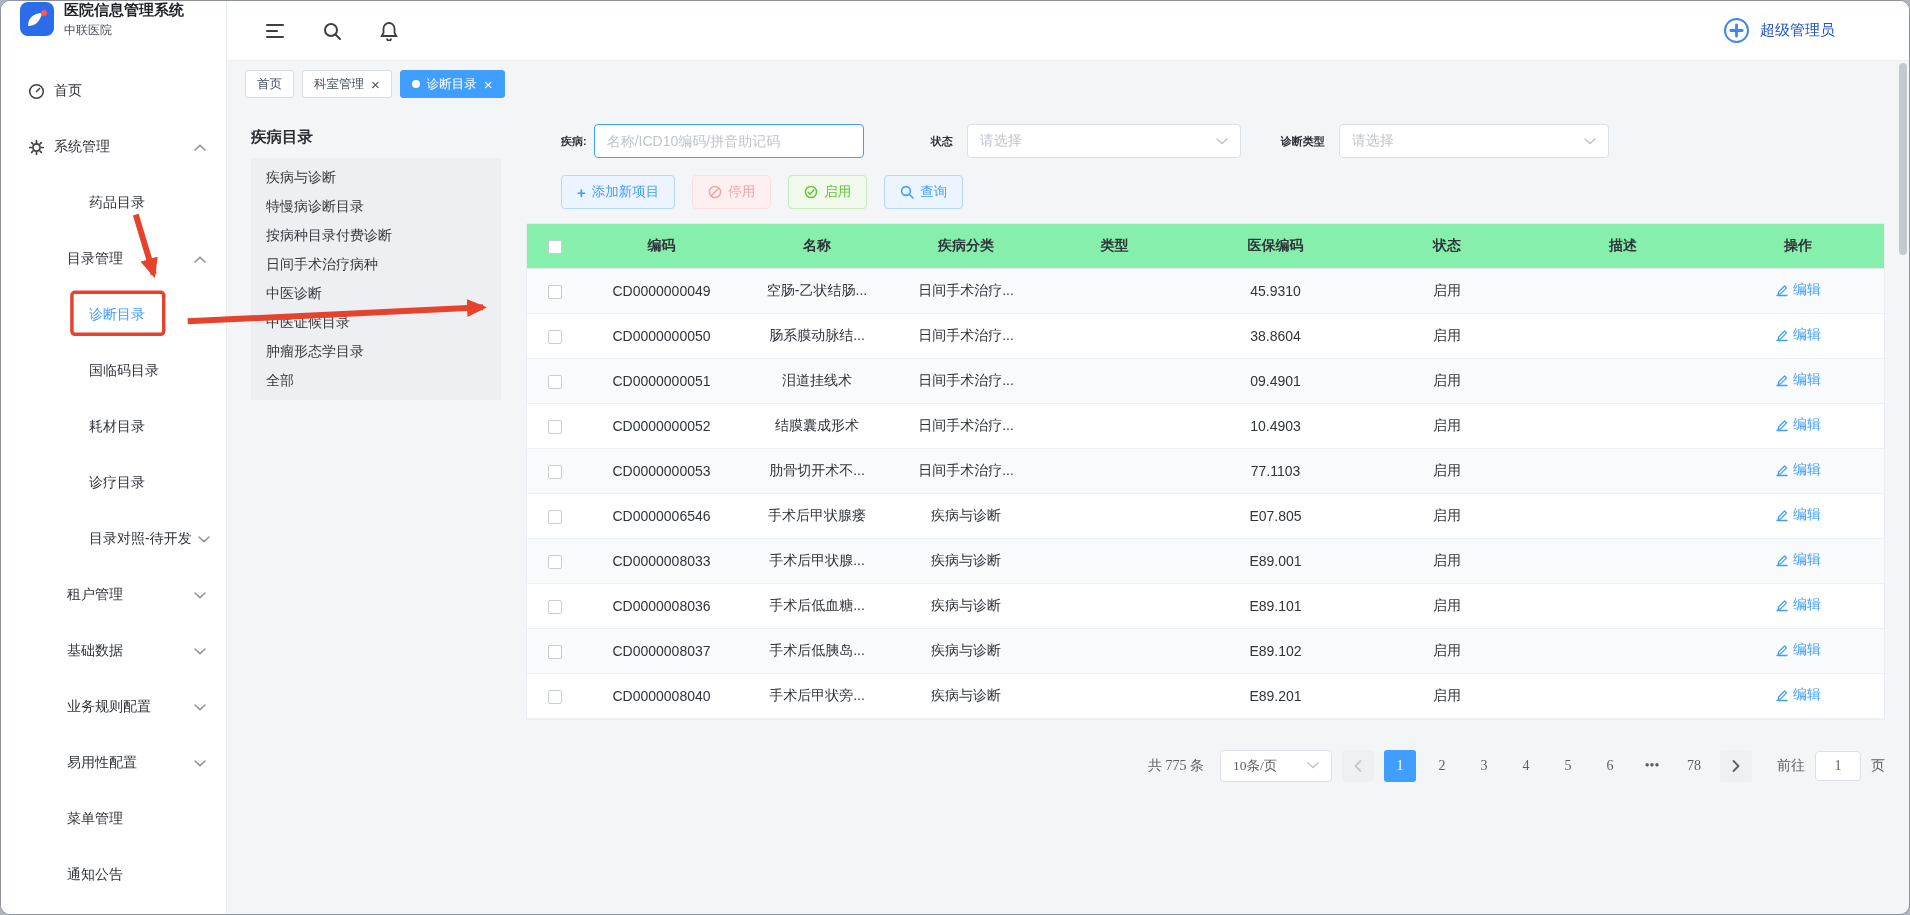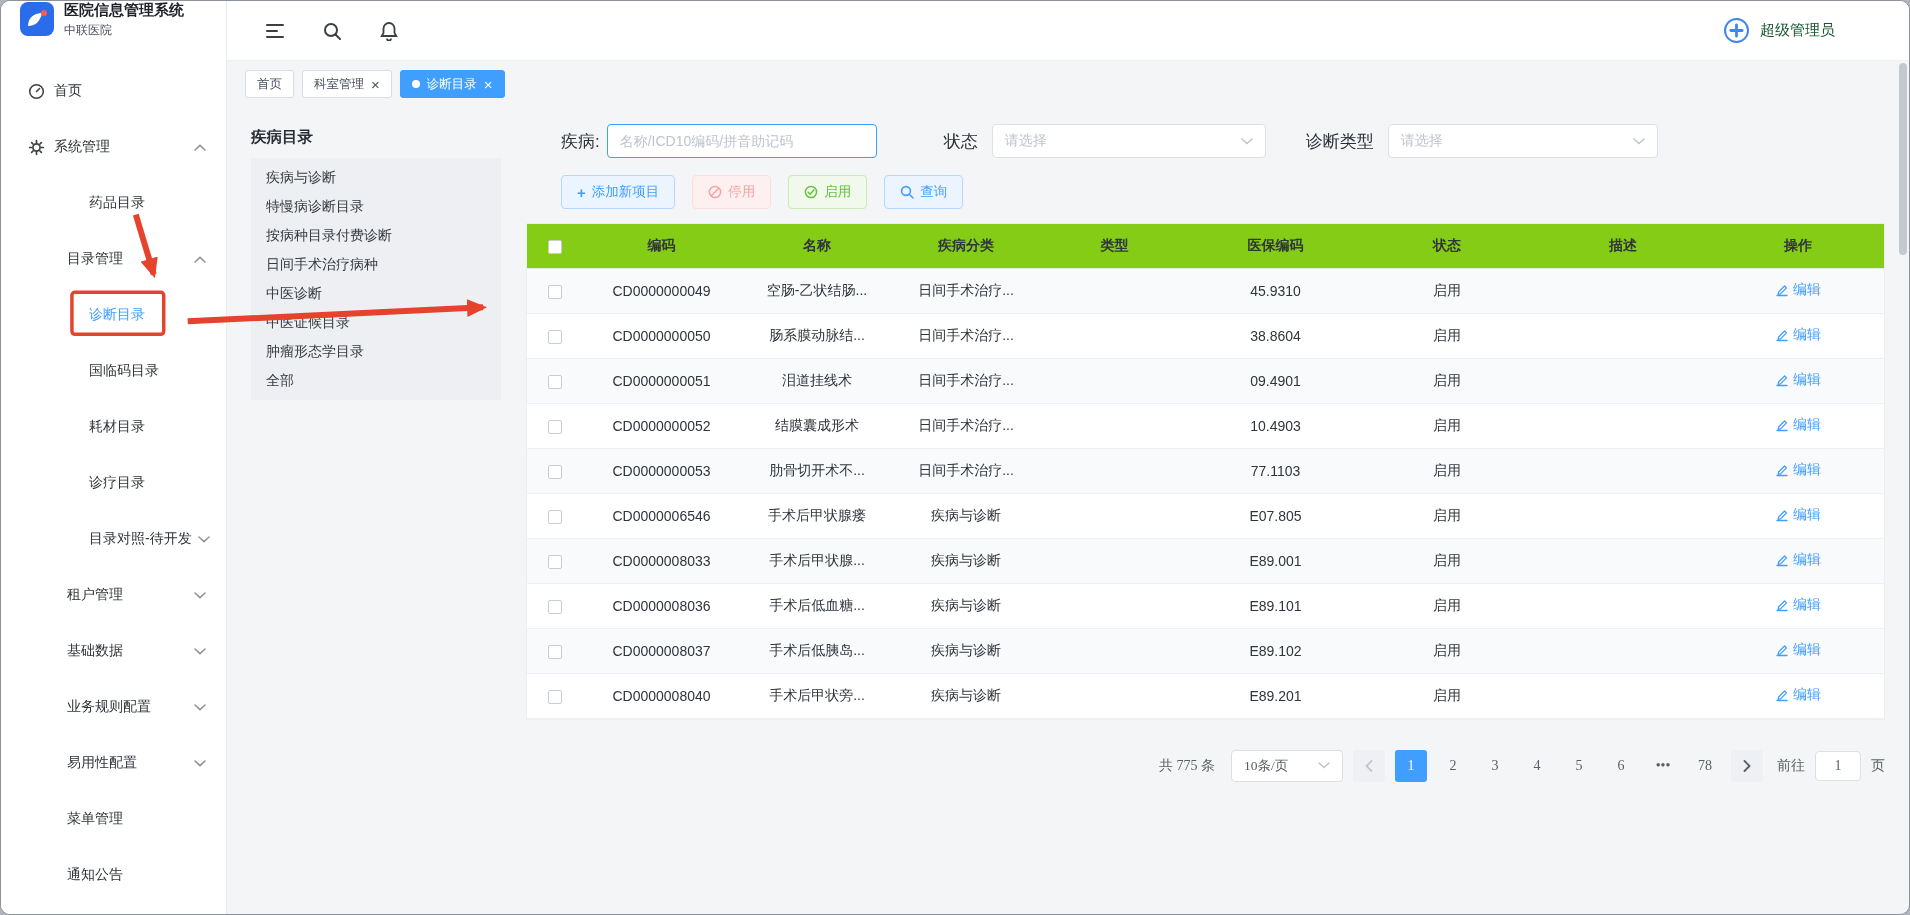--- a/index.html
+++ b/index.html
@@ -17,68 +17,68 @@
 .lv2{padding-left:66px;}
 .lv3{padding-left:88px;}
 .menu-item.active{color:#409eff;}
 .chev{position:absolute;right:20px;width:12px;height:7px;}
 
 .main{flex:1;display:flex;flex-direction:column;min-width:0;}
 .topbar{height:60px;background:#fff;display:flex;align-items:center;gap:37px;padding:0 74px 0 38px;border-bottom:1px solid #eef0f2;}
 .tb-ic{width:20px;height:20px;cursor:pointer;}
 .tb-spacer{flex:1;}
 .user{display:flex;align-items:center;gap:10px;cursor:pointer;}
-.user-name{font-size:15px;color:#14532d;}
+.user-name{font-size:15px;color:#1d4ed8;}
 .badge{width:27px;height:27px;}
 
 .tabstrip{height:46px;display:flex;align-items:center;gap:8px;padding-left:18px;}
 .tag{height:28px;display:inline-flex;align-items:center;gap:7px;padding:0 11px;background:#fff;border:1px solid #d8dce5;border-radius:3px;font-size:12.5px;color:#495060;cursor:pointer;}
 .tag .close{font-size:15px;line-height:1;}
 .tag.active{background:#409eff;border-color:#409eff;color:#fff;}
 .dot{width:8px;height:8px;border-radius:50%;background:#fff;}
 
 .content{flex:1;display:flex;align-items:flex-start;padding:14px 24px 0;}
 .catalog{width:250px;min-width:250px;}
 .catalog-title{font-size:15.5px;font-weight:700;color:#2b2f36;padding:6px 0 10px;}
 .catalog-list{list-style:none;background:#edeff2;padding:5px 0;}
 .catalog-item{height:29px;line-height:29px;padding-left:15px;font-size:14px;color:#363a40;cursor:pointer;}
 .workspace{flex:1;margin-left:25px;}
 .filters{display:flex;align-items:center;padding-left:35px;height:40px;}
-.f-label{font-size:17px;font-weight:400;color:#2b2f36;white-space:nowrap;}
+.f-label{font-size:11px;font-weight:700;color:#2b2f36;white-space:nowrap;}
 .disease-input{width:270px;height:34px;border:1px solid #409eff;border-radius:4px;margin-left:7px;padding:0 12px;font-size:14px;color:#333;outline:none;background:#fff;font-family:inherit;}
 .disease-input::placeholder{color:#bfc4cc;}
 .select{height:34px;background:#fff;border:1px solid #dcdfe6;border-radius:4px;display:flex;align-items:center;justify-content:space-between;padding:0 12px;cursor:pointer;}
 .select .ph{font-size:14px;color:#c0c4cc;}
 .sel-status{width:274px;margin-left:14px;}
 .sel-type{width:270px;margin-left:14px;}
 .ml-status{margin-left:67px;}
 .ml-type{margin-left:40px;}
 .toolbar{display:flex;gap:17px;padding-left:35px;margin-top:14px;}
 .btn{height:34px;display:inline-flex;align-items:center;gap:6px;padding:0 15px;border-radius:4px;font-size:13.5px;cursor:pointer;border:1px solid transparent;font-family:inherit;}
 .btn-add,.btn-query{color:#409eff;background:#ecf5ff;border-color:#b3d8ff;}
 .btn-disable{color:#f3a3a3;background:#fef0f0;border-color:#fbdfdf;}
 .btn-enable{color:#67c23a;background:#f0f9eb;border-color:#c9e9b6;}
 .plus-glyph{font-size:15px;font-weight:700;line-height:1;}
 
 .table-wrap{margin-top:14px;background:#fff;border:1px solid #ebeef5;}
 table{width:100%;border-collapse:collapse;table-layout:fixed;}
-th{height:44px;background:#84cc16;font-size:14px;font-weight:700;color:#30343b;border-bottom:1px solid #e6e9ef;}
+th{height:44px;background:#86efac;font-size:14px;font-weight:700;color:#30343b;border-bottom:1px solid #e6e9ef;}
 td{height:45px;text-align:center;font-size:14px;color:#30343b;border-bottom:1px solid #edf0f4;overflow:hidden;white-space:nowrap;text-overflow:ellipsis;}
 tbody tr:nth-child(odd) td{background:#f8fafc;}
 .checkbox{display:inline-block;width:14px;height:14px;border:1px solid #c9cdd4;border-radius:2px;background:#fff;vertical-align:middle;cursor:pointer;}
 .edit-link{display:inline-flex;align-items:center;gap:4px;color:#409eff;cursor:pointer;font-size:14px;}
 
 .pagination{display:flex;align-items:center;justify-content:flex-end;margin-top:30px;gap:10px;font-size:14px;color:#5a5f66;font-family:Liberation Serif, serif;}
 .pg-total{margin-right:6px;}
 .pg-size{width:112px;height:32px;}
 .pg-size .ph{color:#5a5f66;font-size:13.5px;}
 .pager{min-width:32px;height:32px;border:none;background:transparent;border-radius:3px;font-size:14px;color:#5a5f66;display:inline-flex;align-items:center;justify-content:center;cursor:pointer;font-family:inherit;}
 .pager.active{background:#409eff;color:#fff;}
 .pg-btn{width:32px;height:32px;border:none;border-radius:3px;background:#eef0f3;display:inline-flex;align-items:center;justify-content:center;cursor:pointer;}
-.goto-label{margin-left:4px;}
+.goto-label{margin-left:15px;}
 .goto-input{width:46px;height:30px;border:1px solid #dcdfe6;border-radius:4px;text-align:center;font-size:14px;color:#5a5f66;outline:none;background:#fff;font-family:inherit;}
 
 .annotations{position:absolute;inset:0;width:100%;height:100%;pointer-events:none;z-index:50;}
 .scrollbar{position:absolute;top:62px;right:2px;bottom:4px;width:8px;z-index:40;}
 .scrollbar-thumb{width:8px;height:192px;background:#c4c8cf;border-radius:4px;cursor:pointer;}
 </style>
 </head>
 <body>
 
 <div class="frame">

